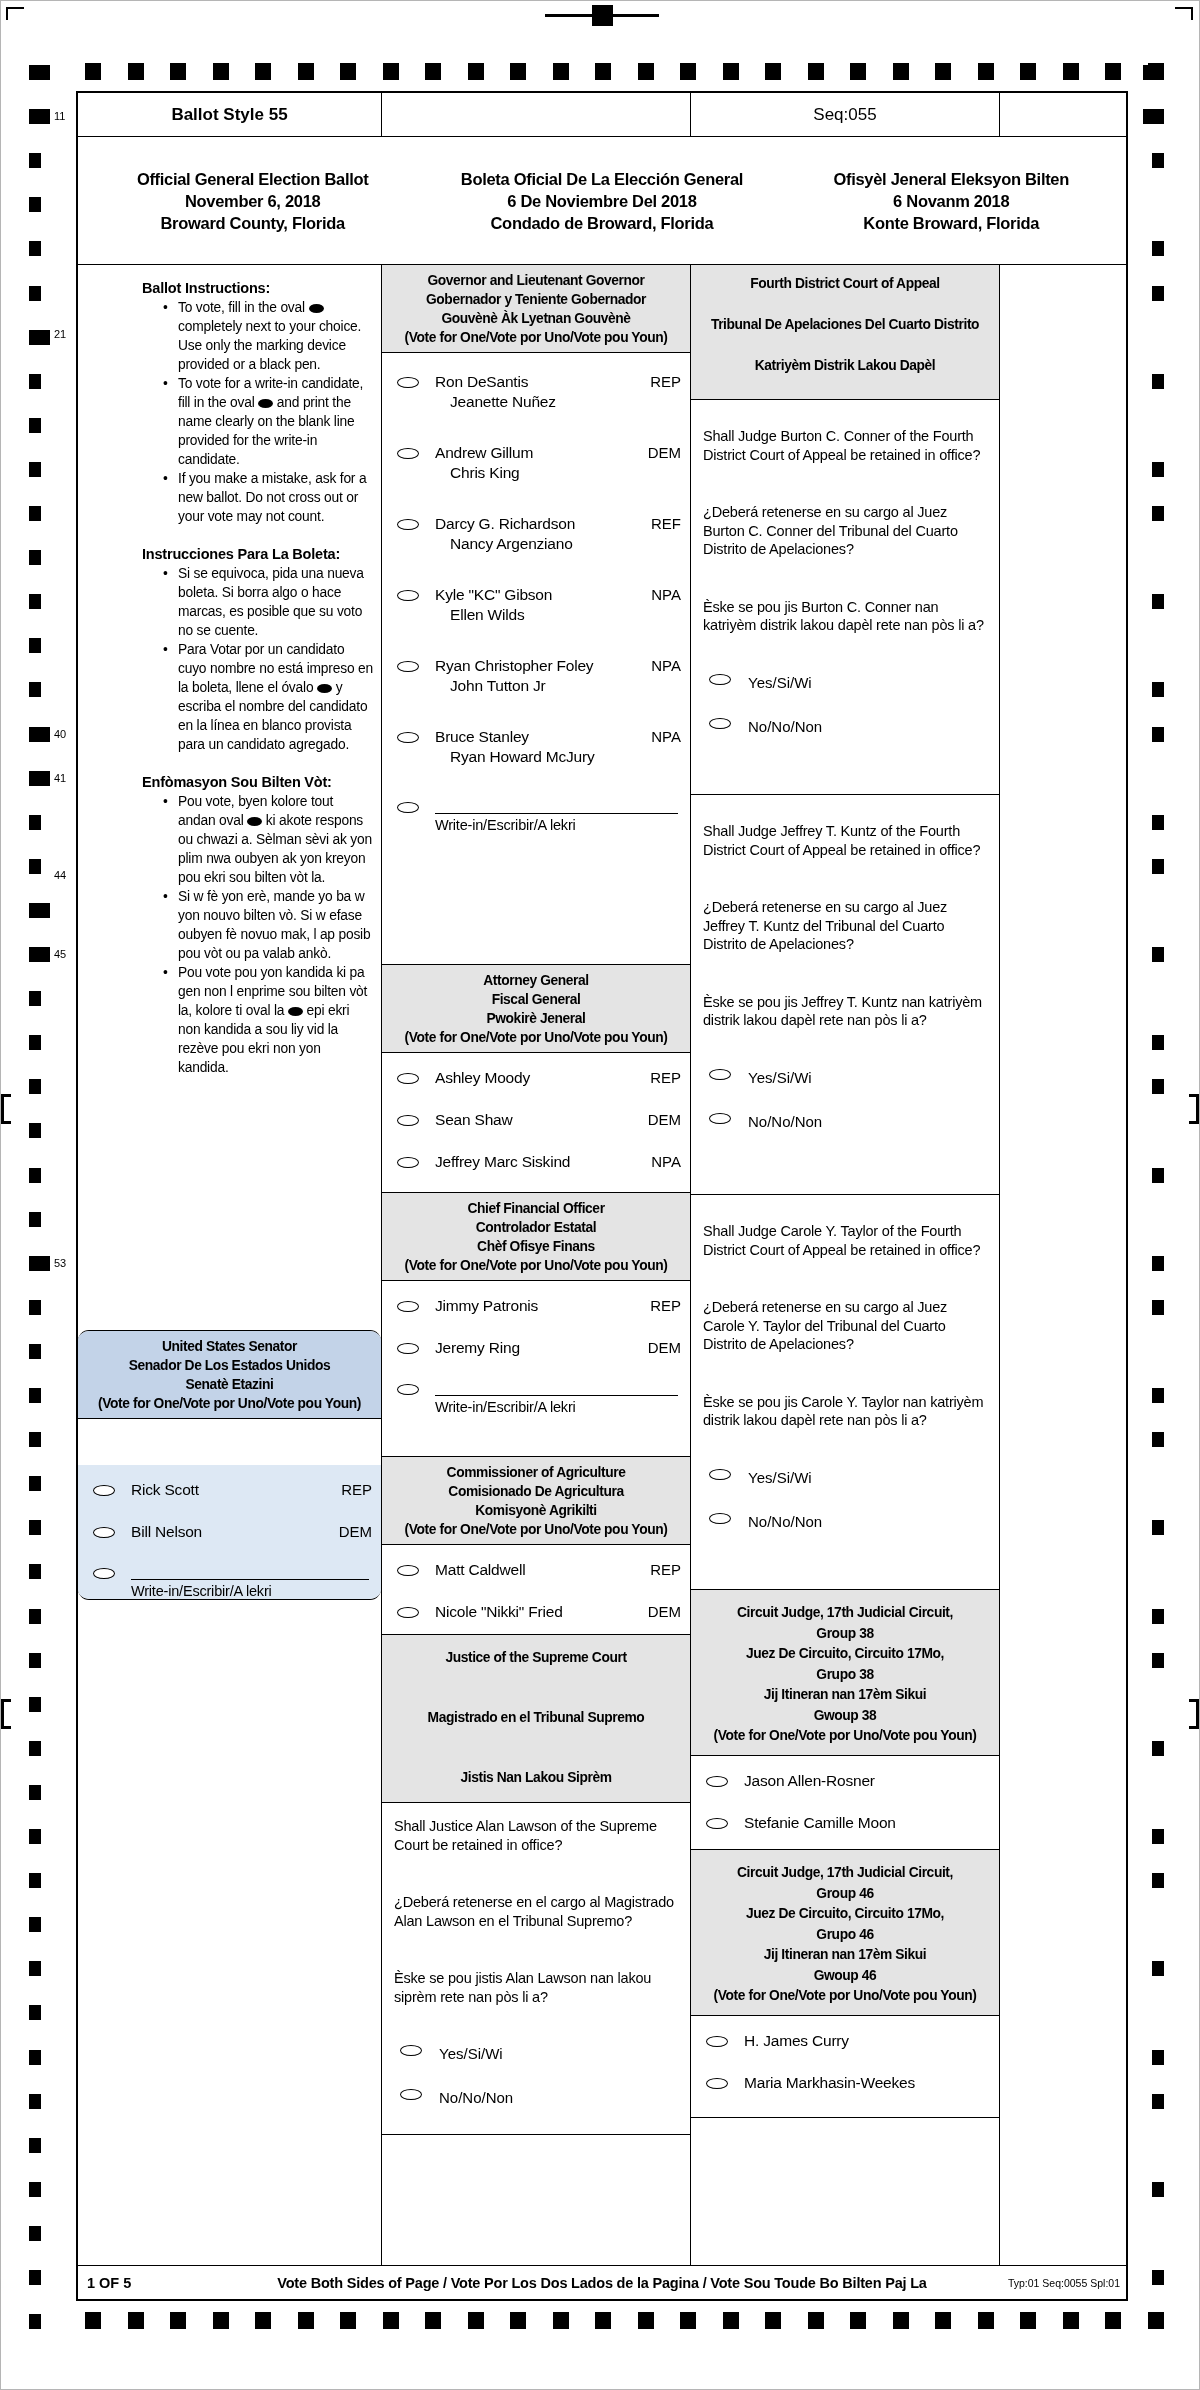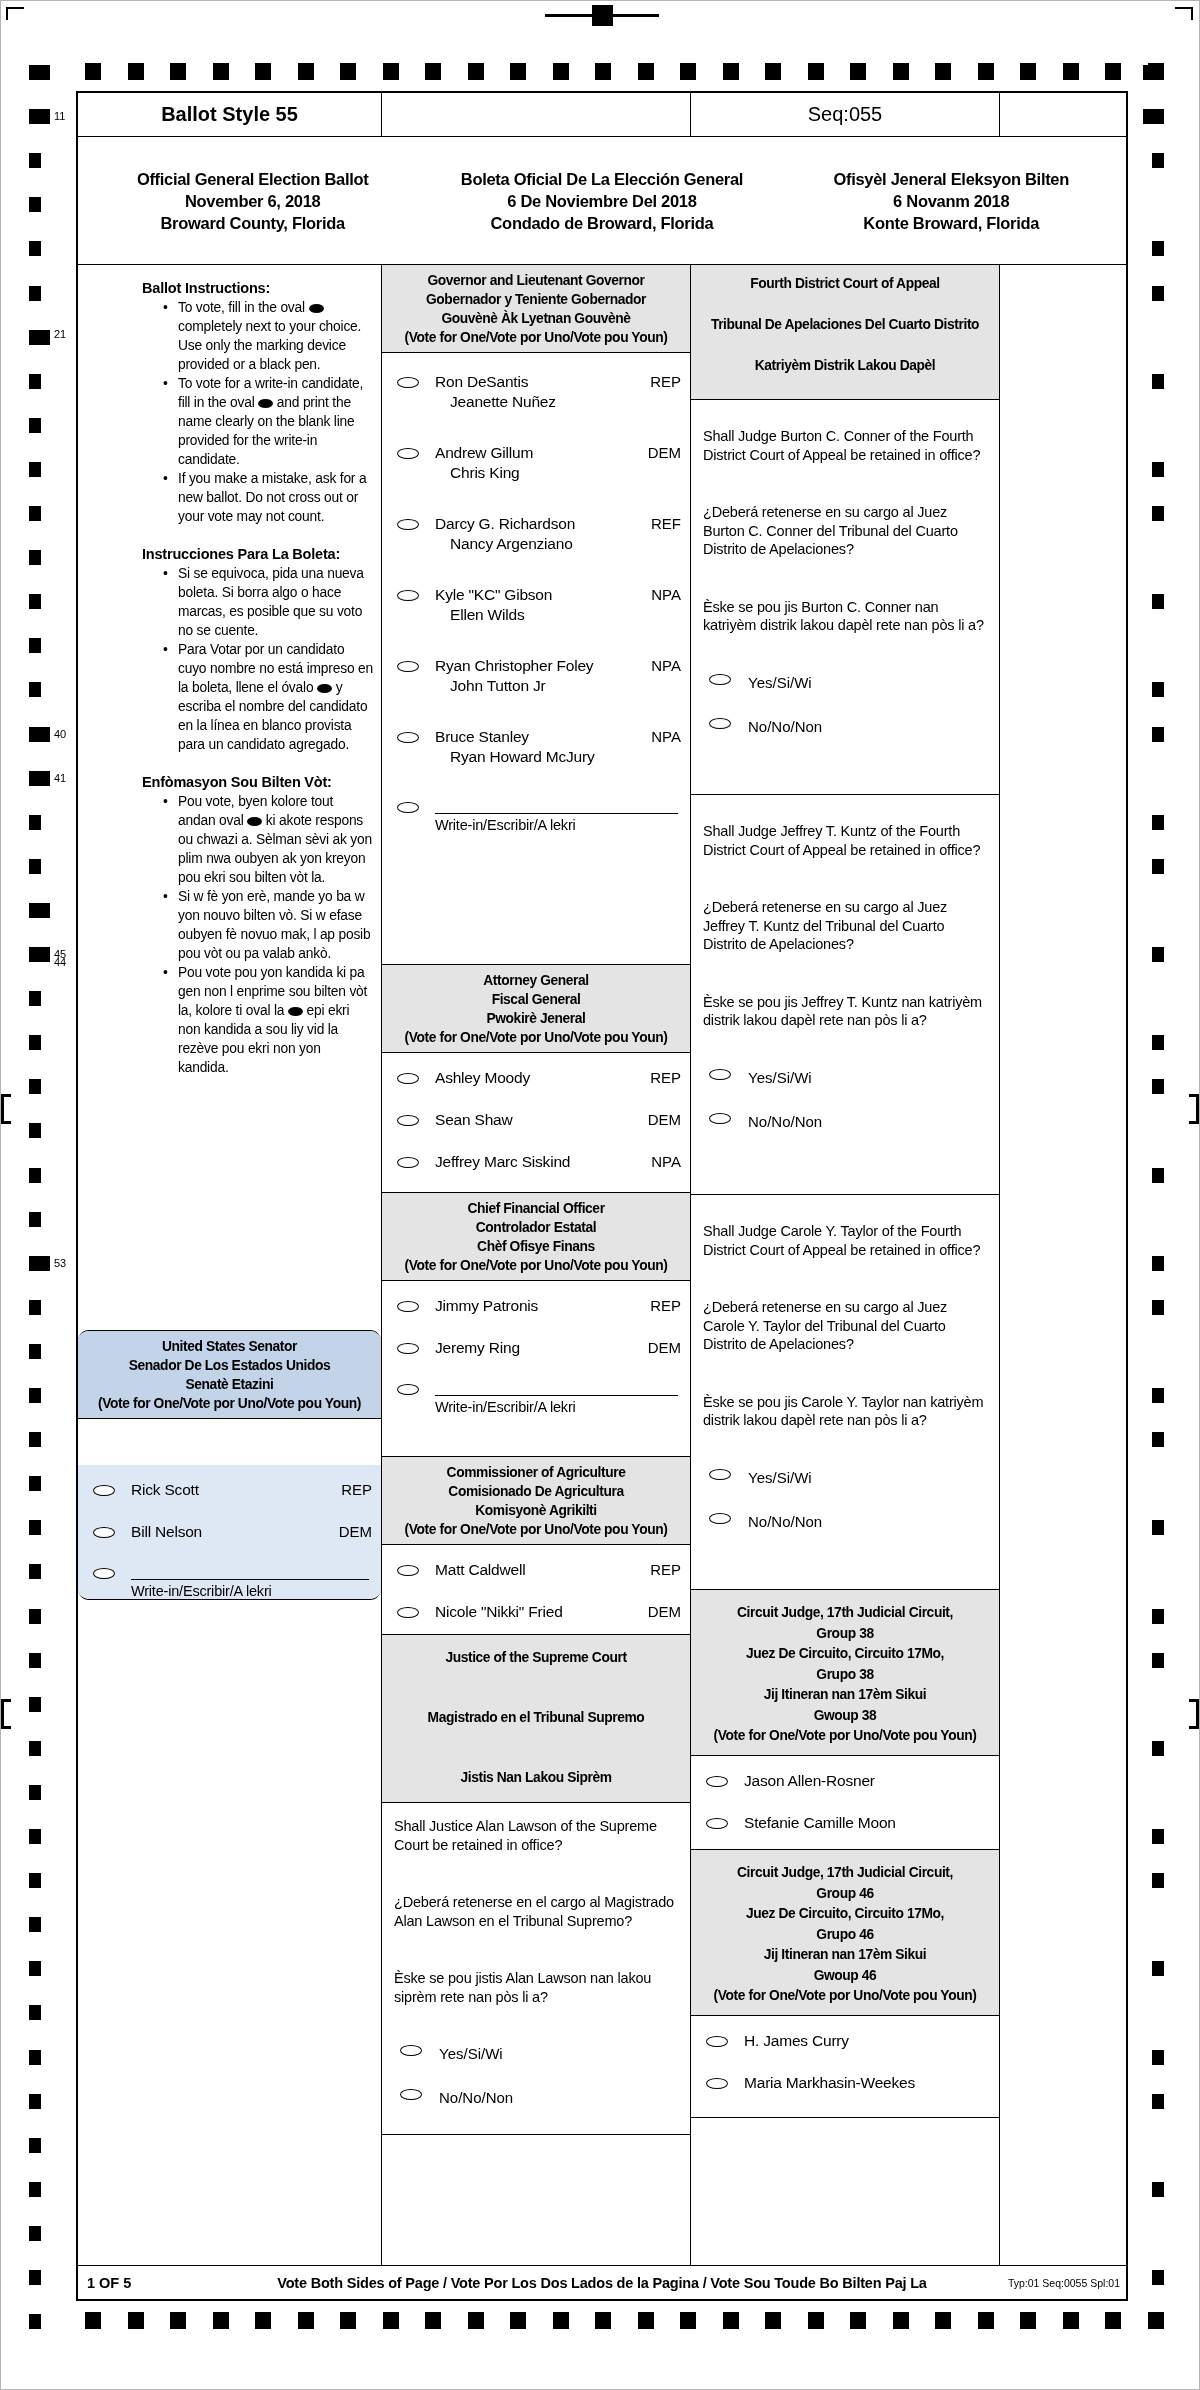--- a/index.html
+++ b/index.html
@@ -21,21 +21,21 @@
   .cnr.r{right:6px;top:6px;border-right:2.5px solid #000;}
   .tc-line{position:absolute;left:544px;top:13px;width:114px;height:2.5px;background:#000;}
   .tc-sq{position:absolute;left:591px;top:4px;width:21px;height:21px;background:#000;}
   .sbr{position:absolute;width:10px;height:30px;}
   .sbr.l{border-left:3px solid #000;border-top:3px solid #000;border-bottom:3px solid #000;left:0;}
   .sbr.r{border-right:3px solid #000;border-top:3px solid #000;border-bottom:3px solid #000;right:0;}
 
   
   .ballot{position:absolute;left:75px;top:90px;width:1052px;height:2210px;border:2px solid #000;background:#fff;display:flex;flex-direction:column;}
   .hdr-row{display:flex;height:44px;border-bottom:1.5px solid #000;}
-  .hdr-cell{border-right:1.5px solid #000;display:flex;align-items:center;justify-content:center;font-size:20px;}
+  .hdr-cell{border-right:1.5px solid #000;display:flex;align-items:center;justify-content:center;font-size:17px;}
   .hdr-cell:last-child{border-right:none;}
   .hc1{width:304px;font-weight:bold;}
   .hc2{width:309px;}
   .hc3{width:309px;}
   .hc4{flex:1;}
   .title-row{display:flex;height:128px;border-bottom:1.5px solid #000;align-items:center;}
   .title-block{width:33.33%;text-align:center;font-weight:bold;font-size:16.5px;line-height:22px;letter-spacing:-0.3px;}
 
   .bodygrid{flex:1;display:flex;min-height:0;}
   .bcol{border-right:1.5px solid #000;display:flex;flex-direction:column;min-height:0;}
@@ -563,21 +563,21 @@
     <div class="tmark" style="left: 28px; top: 593.2px; width: 12px; height: 15px;"></div>
     <div class="tmark" style="left: 28px; top: 637.3px; width: 12px; height: 15px;"></div>
     <div class="tmark" style="left: 28px; top: 681.4px; width: 12px; height: 15px;"></div>
     <div class="tmark" style="left: 28px; top: 725.5px; width: 21px; height: 15px;"></div>
     <span class="tlabel" style="left: 53px; top: 725.5px;">40</span>
     <div class="tmark" style="left: 28px; top: 769.6px; width: 21px; height: 15px;"></div>
     <span class="tlabel" style="left: 53px; top: 769.6px;">41</span>
     <div class="tmark" style="left: 28px; top: 813.7px; width: 12px; height: 15px;"></div>
     <div class="tmark" style="left: 28px; top: 857.8px; width: 12px; height: 15px;"></div>
     <div class="tmark" style="left: 28px; top: 901.9px; width: 21px; height: 15px;"></div>
-    <span class="tlabel" style="left: 53px; top: 954px;">44</span>
+    <span class="tlabel" style="left: 53px; top: 867px;">44</span>
     <div class="tmark" style="left: 28px; top: 946px; width: 21px; height: 15px;"></div>
     <span class="tlabel" style="left: 53px; top: 946px;">45</span>
     <div class="tmark" style="left: 28px; top: 990.1px; width: 12px; height: 15px;"></div>
     <div class="tmark" style="left: 28px; top: 1034.2px; width: 12px; height: 15px;"></div>
     <div class="tmark" style="left: 28px; top: 1078.3px; width: 12px; height: 15px;"></div>
     <div class="tmark" style="left: 28px; top: 1122.4px; width: 12px; height: 15px;"></div>
     <div class="tmark" style="left: 28px; top: 1166.5px; width: 12px; height: 15px;"></div>
     <div class="tmark" style="left: 28px; top: 1210.6px; width: 12px; height: 15px;"></div>
     <div class="tmark" style="left: 28px; top: 1254.7px; width: 21px; height: 15px;"></div>
     <span class="tlabel" style="left: 53px; top: 1254.7px;">53</span>

